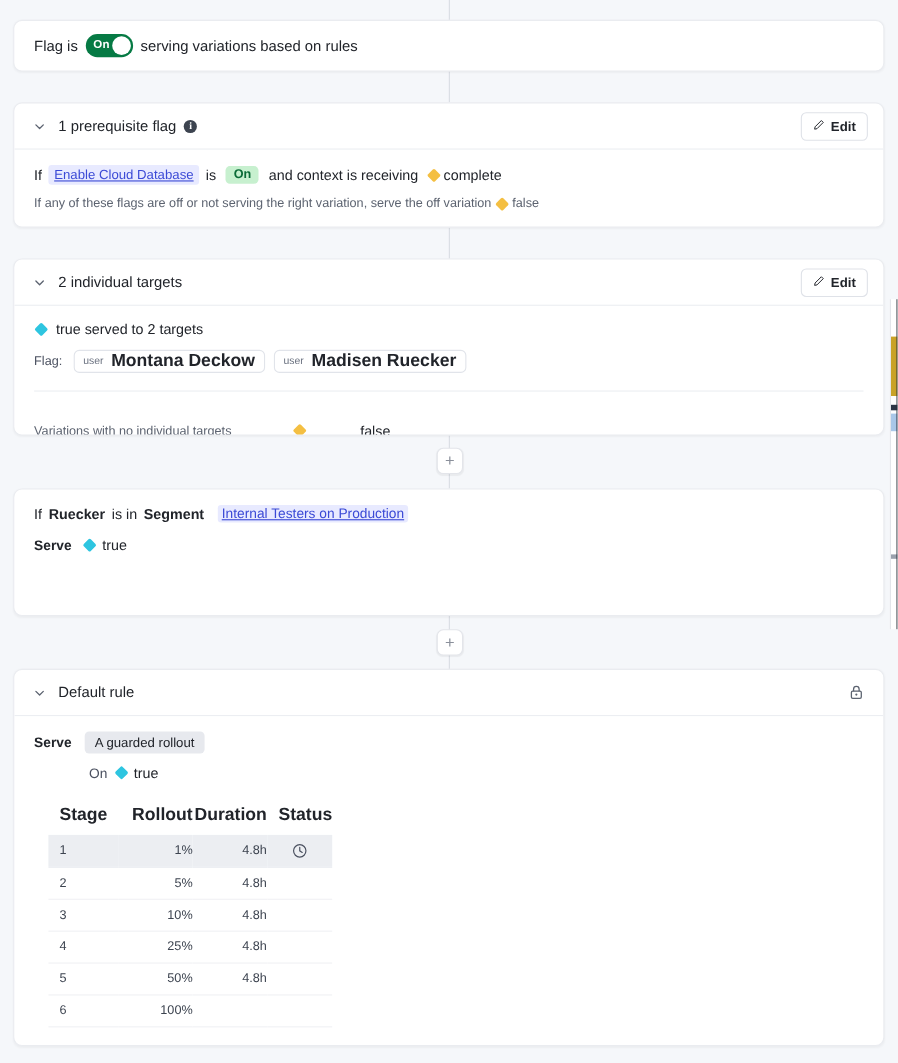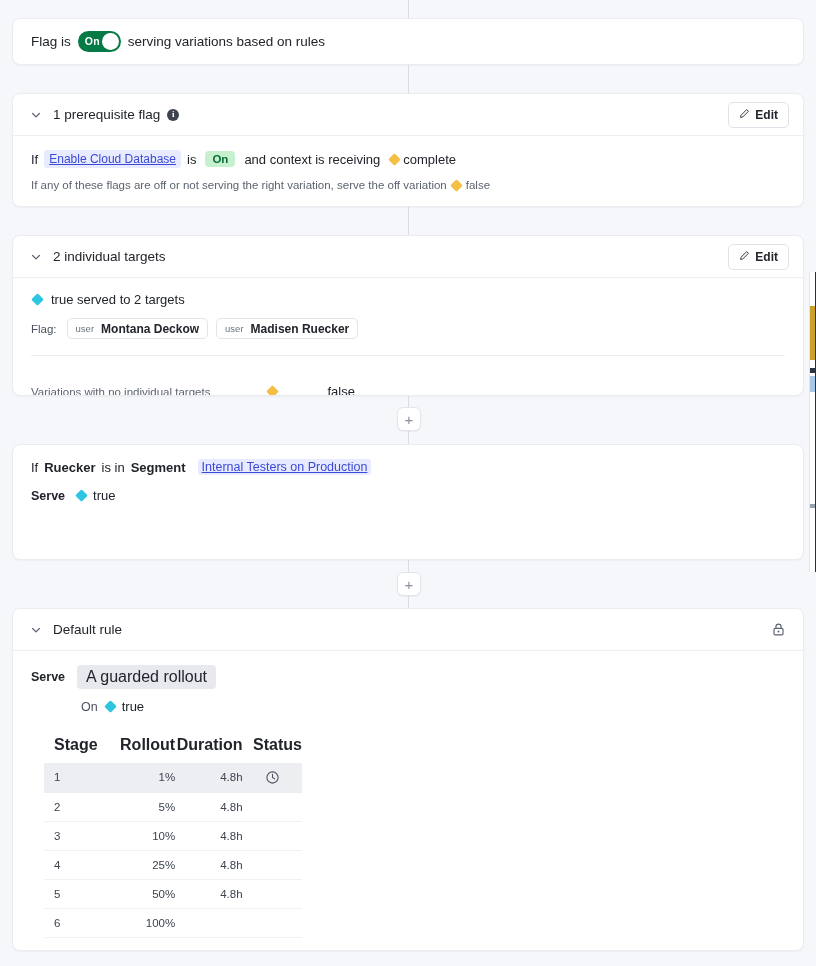--- a/index.html
+++ b/index.html
@@ -182,21 +182,21 @@
     gap: 8px;
   }
   .users-label { font-size: 11.5px; color: #4b5160; margin-right: 2px; }
   .chip {
     display: inline-flex; align-items: center; gap: 7px;
     border: 1px solid #e1e4ea; border-radius: 5px;
     background: #fff;
     height: 21px; padding: 0 8px;
   }
   .chip .kind { font-size: 9.5px; color: #6b7280; }
-  .chip .nm { font-size: 12px; color: #21242a; font-weight: 600; }
+  .chip .nm { font-size: 16px; color: #21242a; font-weight: 600; }
   .divider { height: 1px; background: #eceef2; margin: 16px 0 0 0; }
   .novar-row {
     display: flex; align-items: center;
     margin-top: 28px;
     font-size: 11.5px; color: #5c6370; gap: 40px;
   }
   .novar-row .val { font-size: 13px; color: #21242a; margin-left: 4px; }
   .novar-row .diamond { margin-left: 18px; margin-right: 6px; }
 
   
@@ -209,21 +209,21 @@
   .serve-row .diamond { margin-left: 12px; margin-right: 7px; }
   .serve-row .val { font-size: 13px; color: #21242a; }
   .b { font-weight: 700; }
 
   
   .guarded-row { display: flex; align-items: center; font-size: 12.5px; }
   .guarded-row .lbl { font-weight: 700; margin-right: 12px; }
   .pill {
     background: #e7e9ee;
     color: #21242a;
-    font-size: 16px;
+    font-size: 12px;
     padding: 3px 9px;
     border-radius: 4px;
   }
   .on-true-row {
     display: flex; align-items: center;
     margin-top: 10px; margin-left: 50px;
     font-size: 12.5px; color: #4b5160;
   }
   .on-true-row .diamond { margin: 0 7px 0 8px; }
   .on-true-row .val { font-size: 13px; color: #21242a; }

